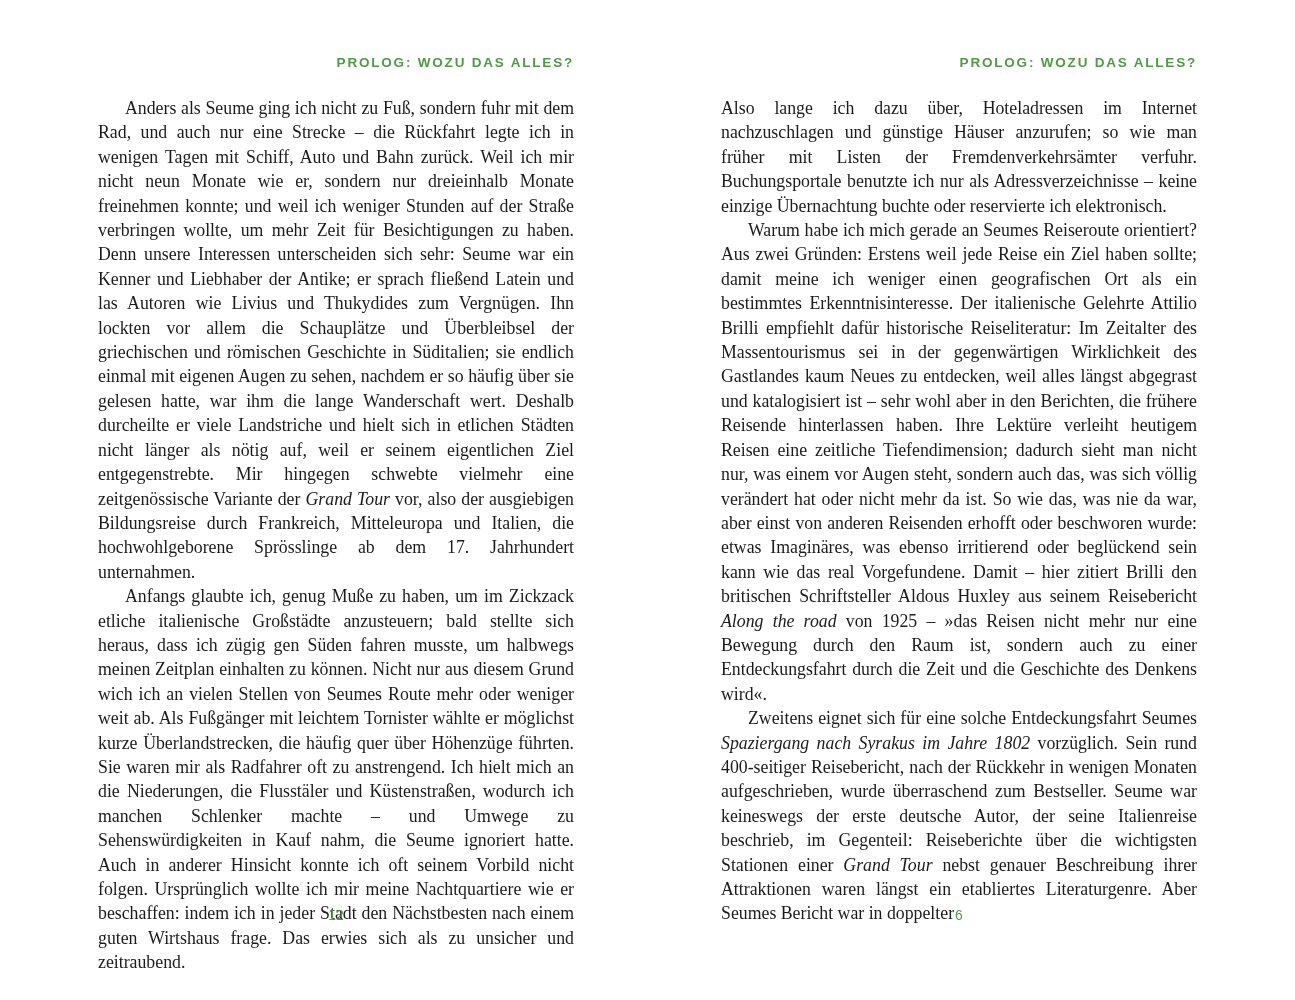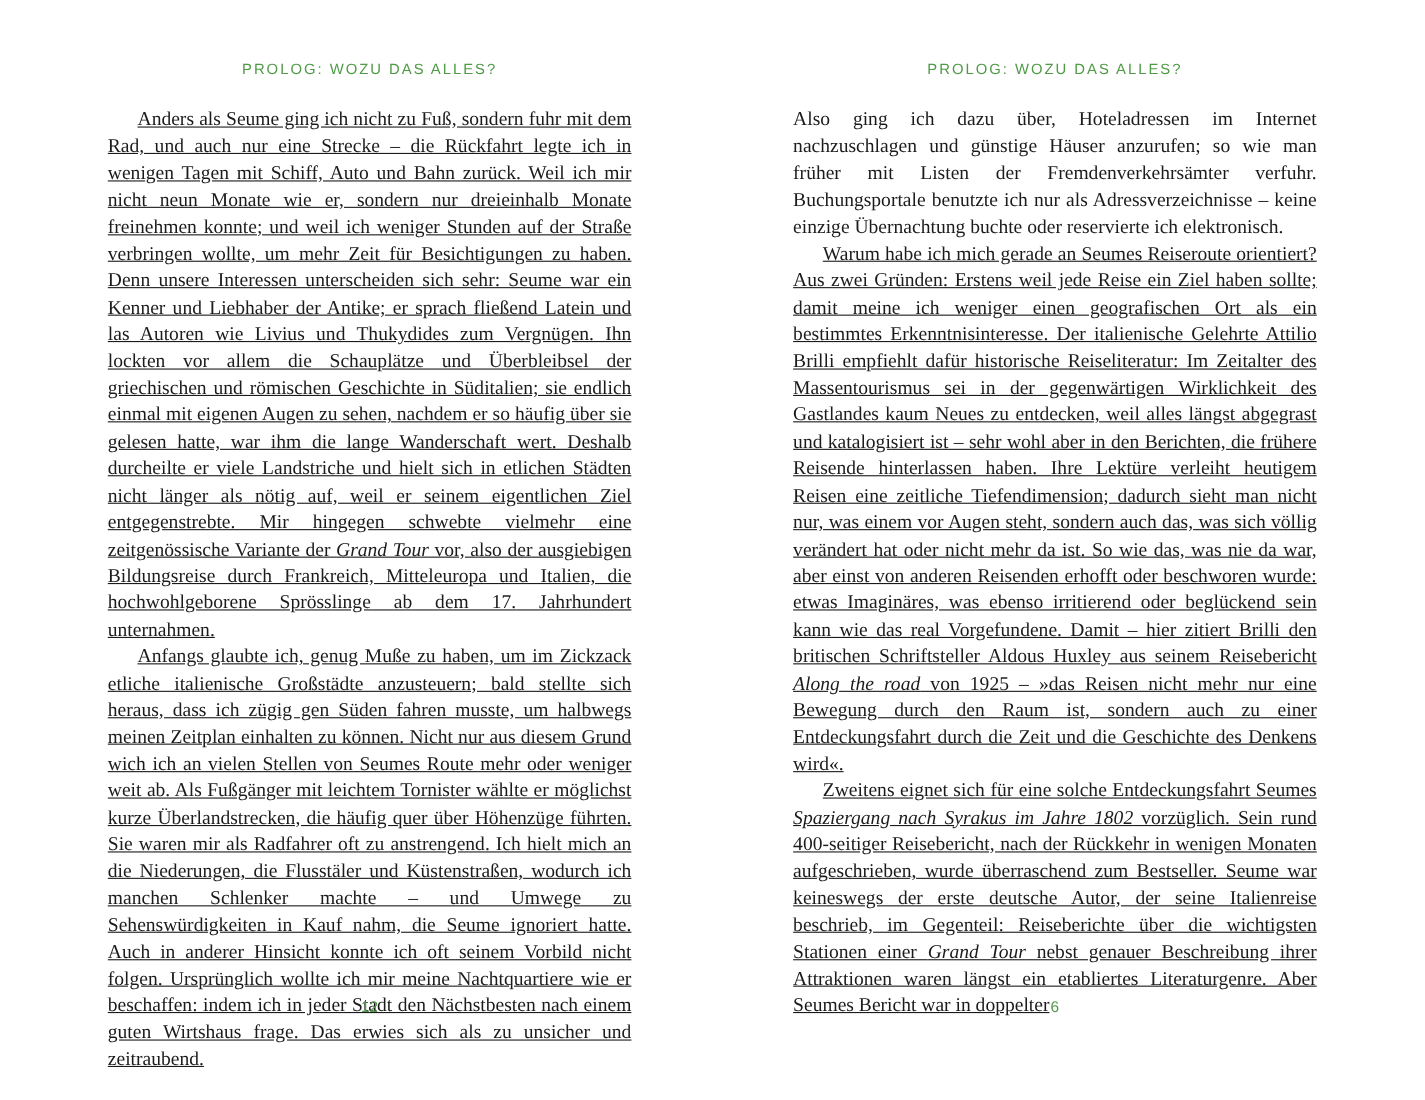--- a/index.html
+++ b/index.html
@@ -26,23 +26,23 @@
     height: 1000px;
   }
   .page-col.left  { left: 98px;  width: 476px; }
   .page-col.right { left: 721px; width: 476px; }
 
   .running-head {
     position: absolute;
     top: 55px;
     left: 0;
     width: 100%;
-    text-align: center;
+    text-align: right;
     font-family: "Liberation Sans", sans-serif;
-    font-weight: 400;
+    font-weight: 700;
     font-size: 13.5px;
     letter-spacing: 1.8px;
     color: var(--accent, #4f9b46);
     white-space: nowrap;
   }
   .body-text {
     position: absolute;
     top: 96px;
     left: 0;
     width: 100%;
@@ -52,21 +52,20 @@
     text-align: justify;
     hyphens: auto;
     -webkit-hyphens: auto;
   }
   .body-text p.para {
     margin: 0;
     padding: 0;
   }
   .body-text p.para.indent {
     text-indent: 27px;
-    text-decoration: underline;
   }
   .body-text em {
     font-style: italic;
   }
   .folio {
     position: absolute;
     top: 907px;
     left: 0;
     width: 100%;
     text-align: center;
@@ -86,20 +85,20 @@
     <div class="body-text" lang="de">
         <p class="para indent"><span>Anders als Seume ging ich nicht zu Fuß, sondern fuhr mit dem Rad, und auch nur eine Strecke – die Rückfahrt legte ich in wenigen Tagen mit Schiff, Auto und Bahn zurück. Weil ich mir nicht neun Monate wie er, sondern nur dreieinhalb Monate freinehmen konnte; und weil ich weniger Stunden auf der Straße verbringen wollte, um mehr Zeit für Besichtigungen zu haben. Denn unsere Interessen unterscheiden sich sehr: Seume war ein Kenner und Liebhaber der Antike; er sprach fließend Latein und las Autoren wie Livius und Thukydides zum Vergnügen. Ihn lockten vor allem die Schauplätze und Überbleibsel der griechischen und römischen Geschichte in Süditalien; sie endlich einmal mit eigenen Augen zu sehen, nachdem er so häufig über sie gelesen hatte, war ihm die lange Wanderschaft wert. Deshalb durcheilte er viele Landstriche und hielt sich in etlichen Städten nicht länger als nötig auf, weil er seinem eigentlichen Ziel entgegenstrebte. Mir hingegen schwebte vielmehr eine zeitgenössische Variante der </span><em>Grand Tour</em><span> vor, also der ausgiebigen Bildungsreise durch Frankreich, Mitteleuropa und Italien, die hochwohlgeborene Sprösslinge ab dem 17. Jahrhundert unternahmen.</span></p>
         <p class="para indent"><span>Anfangs glaubte ich, genug Muße zu haben, um im Zickzack etliche italienische Großstädte anzusteuern; bald stellte sich heraus, dass ich zügig gen Süden fahren musste, um halbwegs meinen Zeitplan einhalten zu können. Nicht nur aus diesem Grund wich ich an vielen Stellen von Seumes Route mehr oder weniger weit ab. Als Fußgänger mit leichtem Tornister wählte er möglichst kurze Überlandstrecken, die häufig quer über Höhenzüge führten. Sie waren mir als Radfahrer oft zu anstrengend. Ich hielt mich an die Niederungen, die Flusstäler und Küstenstraßen, wodurch ich manchen Schlenker machte – und Umwege zu Sehenswürdigkeiten in Kauf nahm, die Seume ignoriert hatte. Auch in anderer Hinsicht konnte ich oft seinem Vorbild nicht folgen. Ursprünglich wollte ich mir meine Nachtquartiere wie er beschaffen: indem ich in jeder Stadt den Nächstbesten nach einem guten Wirtshaus frage. Das erwies sich als zu unsicher und zeitraubend.</span></p>
       </div>
     <footer class="folio">12</footer>
   </section>
 
   <section class="page-col right">
     <header class="running-head">PROLOG: WOZU DAS ALLES?</header>
     <div class="body-text" lang="de">
-        <p class="para"><span>Also ging ich dazu über, Hoteladressen im Internet nachzuschlagen und günstige Häuser anzurufen; so wie man früher mit Listen der Fremdenverkehrsämter verfuhr. Buchungsportale benutzte ich nur als Adressverzeichnisse – keine einzige Übernachtung buchte oder reservierte ich elektronisch.</span></p>
+        <p class="para"><span>Also lange ich dazu über, Hoteladressen im Internet nachzuschlagen und günstige Häuser anzurufen; so wie man früher mit Listen der Fremdenverkehrsämter verfuhr. Buchungsportale benutzte ich nur als Adressverzeichnisse – keine einzige Übernachtung buchte oder reservierte ich elektronisch.</span></p>
         <p class="para indent"><span>Warum habe ich mich gerade an Seumes Reiseroute orientiert? Aus zwei Gründen: Erstens weil jede Reise ein Ziel haben sollte; damit meine ich weniger einen geografischen Ort als ein bestimmtes Erkenntnisinteresse. Der italienische Gelehrte Attilio Brilli empfiehlt dafür historische Reiseliteratur: Im Zeitalter des Massentourismus sei in der gegenwärtigen Wirklichkeit des Gastlandes kaum Neues zu entdecken, weil alles längst abgegrast und katalogisiert ist – sehr wohl aber in den Berichten, die frühere Reisende hinterlassen haben. Ihre Lektüre verleiht heutigem Reisen eine zeitliche Tiefendimension; dadurch sieht man nicht nur, was einem vor Augen steht, sondern auch das, was sich völlig verändert hat oder nicht mehr da ist. So wie das, was nie da war, aber einst von anderen Reisenden erhofft oder beschworen wurde: etwas Imaginäres, was ebenso irritierend oder beglückend sein kann wie das real Vorgefundene. Damit – hier zitiert Brilli den britischen Schriftsteller Aldous Huxley aus seinem Reisebericht </span><em>Along the road</em><span> von 1925 – »das Reisen nicht mehr nur eine Bewegung durch den Raum ist, sondern auch zu einer Entdeckungsfahrt durch die Zeit und die Geschichte des Denkens wird«.</span></p>
         <p class="para indent"><span>Zweitens eignet sich für eine solche Entdeckungsfahrt Seumes </span><em>Spaziergang nach Syrakus im Jahre 1802</em><span> vorzüglich. Sein rund 400-seitiger Reisebericht, nach der Rückkehr in wenigen Monaten aufgeschrieben, wurde überraschend zum Bestseller. Seume war keineswegs der erste deutsche Autor, der seine Italienreise beschrieb, im Gegenteil: Reiseberichte über die wichtigsten Stationen einer </span><em>Grand Tour</em><span> nebst genauer Beschreibung ihrer Attraktionen waren längst ein etabliertes Literaturgenre. Aber Seumes Bericht war in doppelter</span></p>
       </div>
     <footer class="folio">6</footer>
   </section>
 
 </div>
 
 </body></html>

